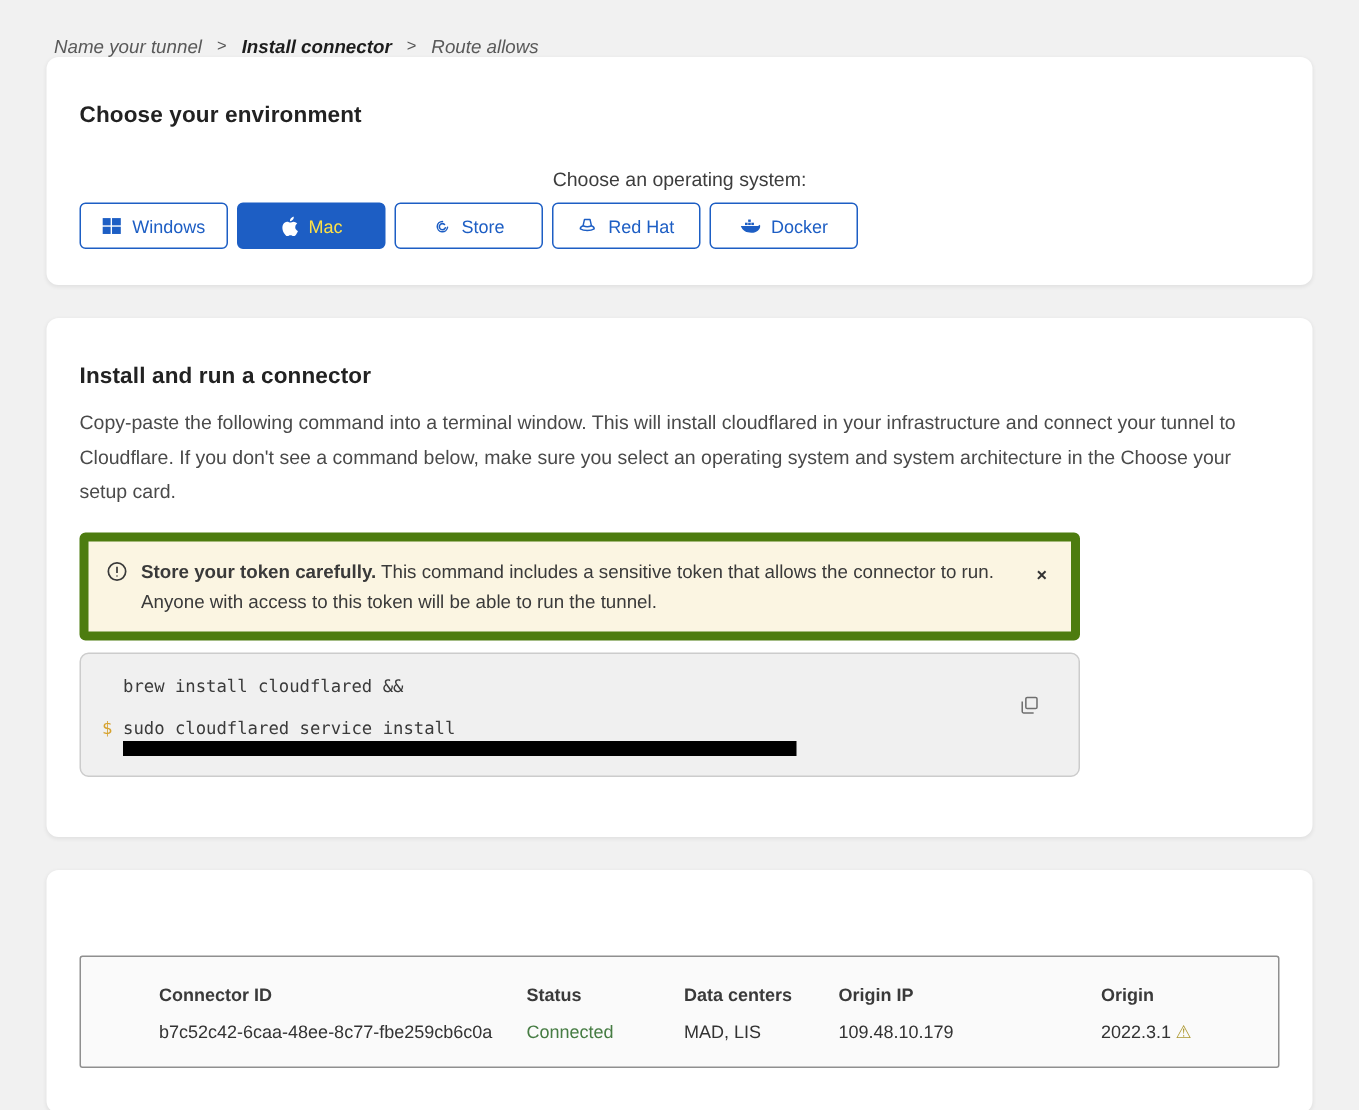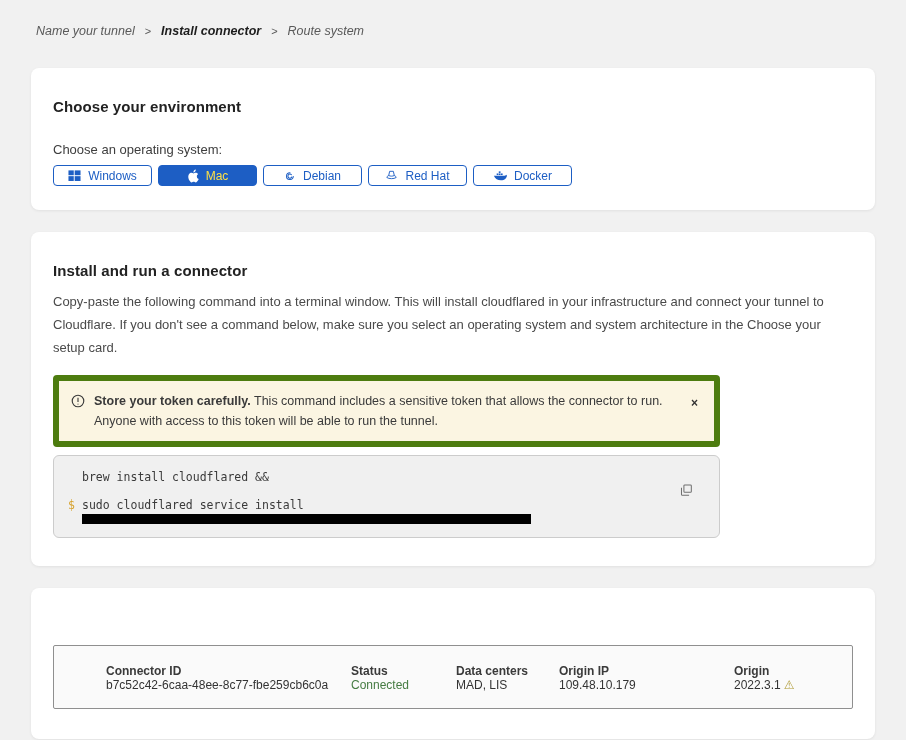--- a/index.html
+++ b/index.html
@@ -21,34 +21,34 @@
   .breadcrumb .crumb.active { color:#1d1d1d; font-weight:bold; }
   .breadcrumb .sep { color:#595959; font-size:11px; }
   
   .card {
     background:#ffffff;
     border-radius:8px;
     margin:0 31px;
     box-shadow:0 1px 3px rgba(0,0,0,0.07);
     padding:30px 22px 24px 22px;
   }
-  .card-1 { margin-top:30px; }
-  .card-2 { margin-top:22px; padding-bottom:28px; }
+  .card-1 { }
+  .card-2 { margin-top:22px; padding-bottom:40px; }
   .card-3 { margin-top:22px; padding-bottom:30px; }
   .card-title {
     font-size:15px;
     font-weight:bold;
     color:#222;
     letter-spacing:.1px;
   }
   
-  .os-label { font-size:13px; color:#3d3d3d; margin-top:27px; }
+  .os-label { font-size:13px; color:#3d3d3d; margin-top:27px;text-align:center; }
   .os-row { display:flex; gap:6px; margin-top:8px; }
   .os-btn {
-    width:99px; height:21px;
+    width:99px; height:31px;
     border:1px solid #1d5ec4;
     border-radius:4px;
     background:#ffffff;
     color:#1d5ec4;
     font-size:12px;
     font-family:inherit;
     display:flex; align-items:center; justify-content:center; gap:7px;
     cursor:pointer;
   }
   .os-btn.selected { background:#1d5ec4; color:#fde047; }
@@ -114,33 +114,33 @@
     border-radius:2px;
     background:#fafafa;
     padding:18px 0 16px 52px;
   }
   .conn-grid {
     display:grid;
     grid-template-columns:245px 105px 103px 175px 1fr;
     font-size:12px;
   }
   .conn-grid.head { font-weight:bold; color:#3a3a3a; }
-  .conn-grid.row { color:#333; }
+  .conn-grid.row { margin-top:11px; color:#333; }
   .status-connected { color:#467c43; }
   .version-warn { color:#ad9830; font-size:12px; margin-left:3px; }
 </style>
 </head>
 <body>
 
 <nav class="breadcrumb">
   <span class="crumb">Name your tunnel</span>
   <span class="sep">&gt;</span>
   <span class="crumb active">Install connector</span>
   <span class="sep">&gt;</span>
-  <span class="crumb">Route system</span>
+  <span class="crumb">Route allows</span>
 </nav>
 
 <section class="card card-1">
   <h2 class="card-title">Choose your environment</h2>
   <div class="os-label">Choose an operating system:</div>
   <div class="os-row">
 
     <button class="os-btn">
       <span>
         <svg width="13" height="13" viewBox="0 0 14 14">
@@ -167,21 +167,21 @@
       <span>Mac</span>
     </button>
 
     <button class="os-btn">
       <span>
         <svg width="12" height="12" viewBox="0 0 14 14" fill="none" stroke="#1d5ec4" stroke-width="1.2" stroke-linecap="round">
           <path d="M8.6 5.4 a2.4 2.4 0 1 0 .6 2.6"></path>
           <path d="M10.9 7.6 A4 4 0 1 1 7 3.1"></path>
         </svg>
       </span>
-      <span>Debian</span>
+      <span>Store</span>
     </button>
 
     <button class="os-btn">
       <span>
         <svg width="13" height="13" viewBox="0 0 14 14" fill="none" stroke="#1d5ec4" stroke-width="1" stroke-linejoin="round">
           <path d="M5 2.5 h4 l1 4.5 c1.5.6 2 1.5 2 2.2 -2.5 1.6-7.5 1.6-10 0 0-.7.5-1.6 2-2.2z"></path>
           <path d="M4 7 c2 .9 4 .9 6 0"></path>
         </svg>
       </span>
       <span>Red Hat</span>

